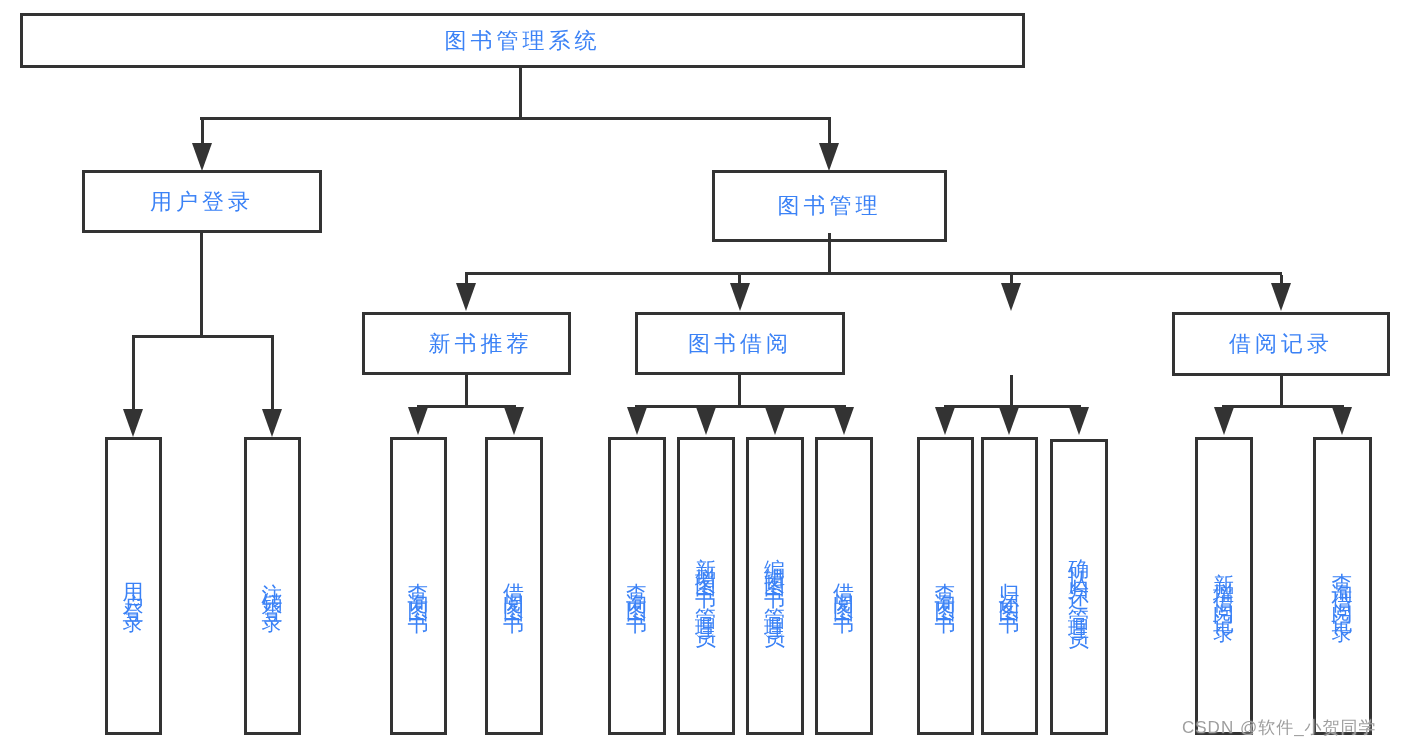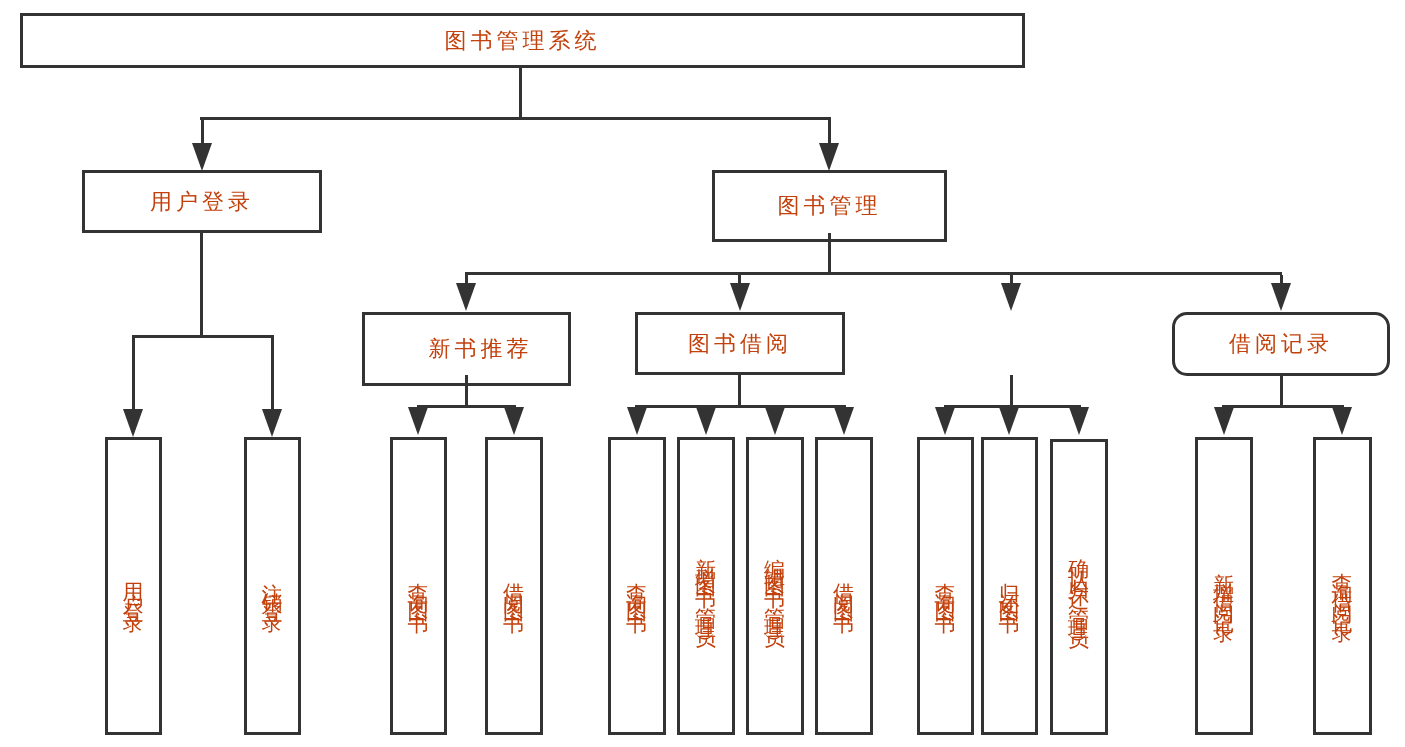--- a/index.html
+++ b/index.html
@@ -5,21 +5,21 @@
   html,body{margin:0;padding:0;background:#ffffff;}
   .canvas{
     position:relative;width:1405px;height:747px;background:#ffffff;overflow:hidden;
     font-family:"Liberation Sans","DejaVu Sans",sans-serif;color:#333;
   }
   .node{
     position:absolute;border:3px solid #333;background:#fff;
     display:flex;align-items:center;justify-content:center;box-sizing:border-box;
   }
   .node .lbl{
-    font-size:22px;letter-spacing:4px;color:#c2410c;white-space:nowrap;
+    font-size:22px;letter-spacing:4px;color:#3b82f6;white-space:nowrap;
   }
   .vnode .lbl{
     writing-mode:vertical-rl;text-orientation:mixed;
     font-size:21px;letter-spacing:10px;line-height:1;
   }
   .hl{position:absolute;height:3px;background:#333;}
   .vl{position:absolute;width:3px;background:#333;}
   .arw{
     position:absolute;width:0;height:0;
     border-left:10px solid transparent;border-right:10px solid transparent;
@@ -65,27 +65,27 @@
   <div class="hl" style="left:465px;top:272px;width:817px;"></div>
   <div class="vl" style="left:465px;top:275px;height:11px;"></div>
   <div class="arw" style="left:456px;top:283px;"></div>
   <div class="vl" style="left:738px;top:275px;height:11px;"></div>
   <div class="arw" style="left:730px;top:283px;"></div>
   <div class="vl" style="left:1010px;top:275px;height:11px;"></div>
   <div class="arw" style="left:1001px;top:283px;"></div>
   <div class="vl" style="left:1280px;top:275px;height:11px;"></div>
   <div class="arw" style="left:1271px;top:283px;"></div>
 
-  <div class="node" style="left:362px;top:312px;width:209px;height:74px;padding-left:28px;">
+  <div class="node" style="left:362px;top:312px;width:209px;height:63px;padding-left:28px;">
     <span class="lbl">新书推荐</span>
   </div>
   <div class="node" style="left:635px;top:312px;width:210px;height:63px;">
     <span class="lbl">图书借阅</span>
   </div>
-  <div class="node" style="left:1172px;top:312px;width:218px;height:64px;border-radius:15px;">
+  <div class="node" style="left:1172px;top:312px;width:218px;height:64px;">
     <span class="lbl">借阅记录</span>
   </div>
 
   <div class="vl" style="left:465px;top:375px;height:32px;"></div>
   <div class="hl" style="left:417px;top:405px;width:99px;"></div>
   <div class="arw" style="left:408px;top:407px;"></div>
   <div class="arw" style="left:504px;top:407px;"></div>
 
   <div class="vl" style="left:738px;top:375px;height:32px;"></div>
   <div class="hl" style="left:635px;top:405px;width:211px;"></div>
@@ -142,14 +142,15 @@
     <span class="lbl">确认归还（管理员）</span>
   </div>
 
   <div class="node vnode" style="left:1195px;top:437px;width:58px;height:298px;">
     <span class="lbl">新增借阅记录</span>
   </div>
   <div class="node vnode" style="left:1313px;top:437px;width:59px;height:298px;">
     <span class="lbl">查询借阅记录</span>
   </div>
 
+  <div class="watermark">CSDN @软件_小贺同学</div>
 
 </div>
 
 </body></html>

